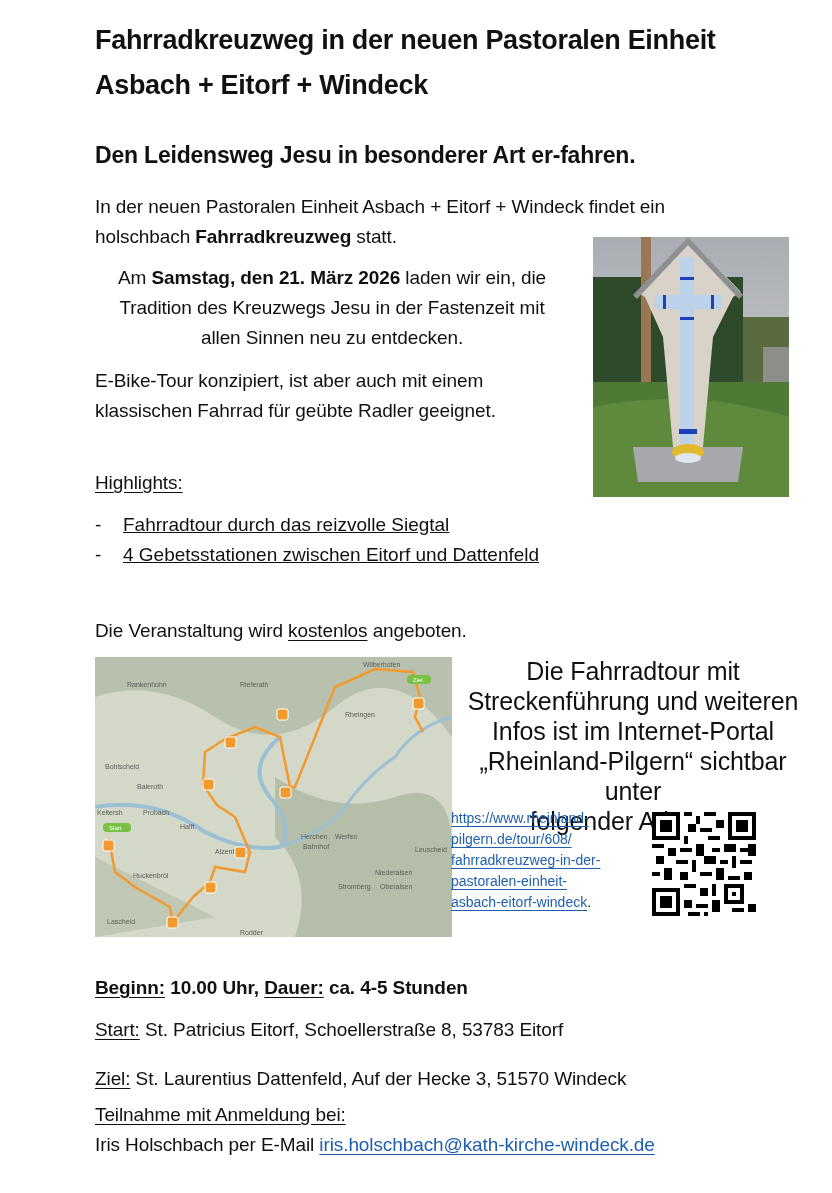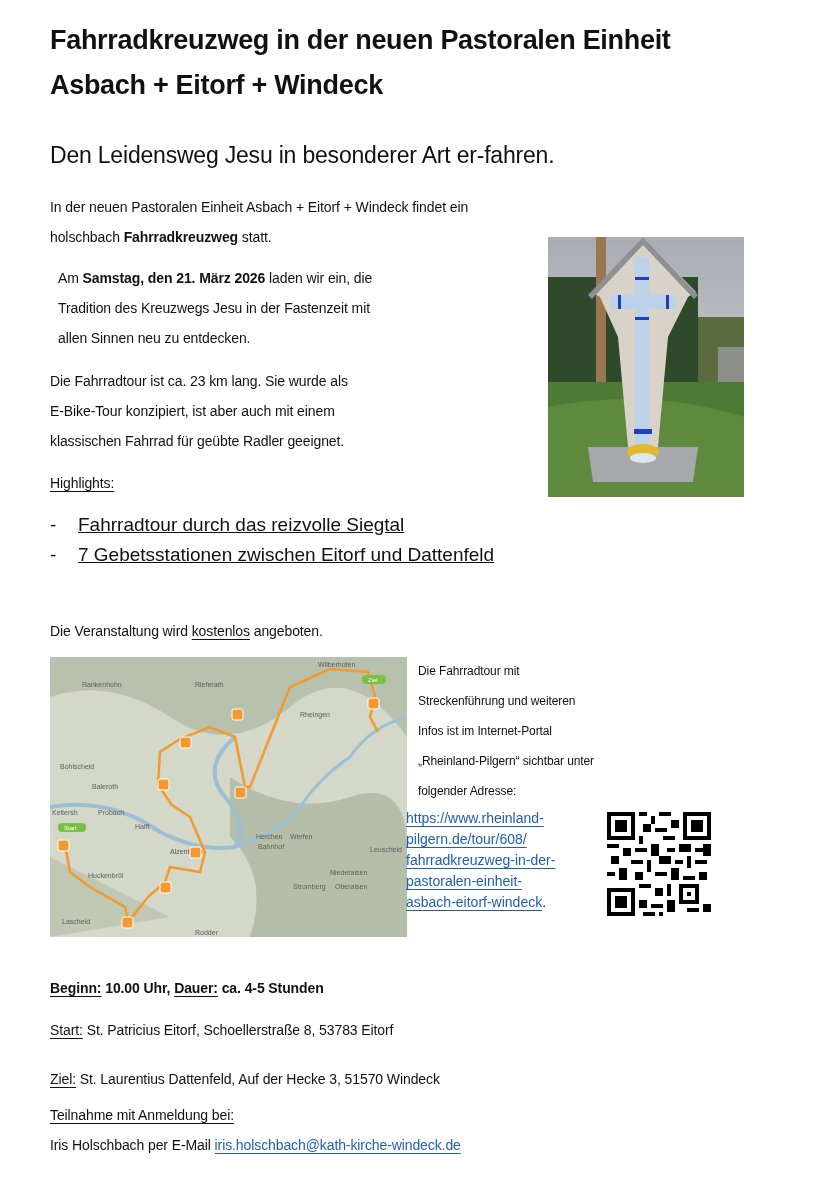--- a/index.html
+++ b/index.html
@@ -1,21 +1,21 @@
 <!DOCTYPE html>
 <html><head>
 <meta charset="utf-8">
 <style>
   html, body { margin:0; padding:0; background:#fff; }
   body { width:832px; height:1193px; position:relative; overflow:hidden;
          font-family:"Liberation Sans", "DejaVu Sans", sans-serif; color:#111; }
-  .abs { position:absolute; }
+  .abs { position:absolute;margin-left:45px; }
   .h1 { left:50px; top:18px; font-size:27px; font-weight:bold; line-height:45px; letter-spacing:-0.3px; }
-  .h2 { left:50px; top:142px; font-size:23px; font-weight:normal; letter-spacing:-0.2px; }
-  .p { font-size:14px; line-height:30px; letter-spacing:-0.1px; }
+  .h2 { left:50px; top:142px; font-size:23px; font-weight:bold; letter-spacing:-0.2px; }
+  .p { font-size:19px; line-height:30px; letter-spacing:-0.1px; }
   .u { text-decoration:underline; text-underline-offset:3px; }
   b { font-weight:bold; }
   .link { color:#1f5fb0; text-decoration:underline; text-underline-offset:3px; }
   .hl { left:50px; font-size:19px; line-height:30px;text-decoration:underline; }
   .hl .dash { display:inline-block; width:28px; }
   .photo { left:548px; top:237px; width:196px; height:260px; overflow:hidden; background:#b8bcc2; }
   .map { left:50px; top:657px; width:357px; height:280px; overflow:hidden; background:#c9cfbf; }
   .qr { left:607px; top:812px; width:104px; height:104px; background:#fff; }
   .url { left:406px; top:808px; font-size:14px; line-height:21px; }
 </style>
@@ -27,28 +27,27 @@
   <div>Asbach + Eitorf + Windeck</div>
 </div>
 
 <div class="abs h2">Den Leidensweg Jesu in besonderer Art er-fahren.</div>
 
 <div class="abs p" style="left:50px; top:192px; width:680px;">
   <div>In der neuen Pastoralen Einheit Asbach + Eitorf + Windeck findet ein</div>
   <div><span>holschbach </span><b>Fahrradkreuzweg</b><span> statt.</span></div>
 </div>
 
-<div class="abs p" style="left:58px; top:263px; width:490px;">
+<div class="abs p" style="left:42px; top:263px; width:490px;text-align:center;">
   <div><span>Am </span><b>Samstag, den 21. März 2026</b><span> laden wir ein, die</span></div>
   <div>Tradition des Kreuzwegs Jesu in der Fastenzeit mit</div>
   <div>allen Sinnen neu zu entdecken.</div>
 </div>
 
 <div class="abs p" style="left:50px; top:366px; width:490px;">
-  <div>Die Fahrradtour ist ca. 23 km lang. Sie wurde als</div>
   <div>E-Bike-Tour konzipiert, ist aber auch mit einem</div>
   <div>klassischen Fahrrad für geübte Radler geeignet.</div>
 </div>
 
 <div class="abs photo">
   <svg width="196" height="260" viewBox="0 0 196 260">
     <defs>
       <linearGradient id="sky" x1="0" y1="0" x2="0" y2="1">
         <stop offset="0" stop-color="#a9acb2"></stop>
           <stop offset="1" stop-color="#d6d8dc"></stop>
@@ -72,21 +71,21 @@
     <rect x="86" y="192" width="18" height="5" fill="#1e3fb5"></rect>
     <path d="M40 210 L150 210 L145 245 L45 245 Z" fill="#a6a8ab"></path>
     <ellipse cx="95" cy="215" rx="16" ry="8" fill="#e2b92d"></ellipse>
     <ellipse cx="95" cy="221" rx="13" ry="5" fill="#dfe6ee"></ellipse>
   </svg>
 </div>
 
 <div class="abs p u" style="left:50px; top:468px;text-align:center;">Highlights:</div>
 <div class="abs hl" style="top:510px;">
   <div><span class="dash">-</span><span>Fahrradtour durch das reizvolle Siegtal</span></div>
-  <div><span class="dash">-</span><span>7 Gebetsstationen zwischen Eitorf und Dattenfeld</span></div>
+  <div><span class="dash">-</span><span>4 Gebetsstationen zwischen Eitorf und Dattenfeld</span></div>
 </div>
 
 <div class="abs p" style="left:50px; top:616px;"><span>Die Veranstaltung wird </span><span class="u">kostenlos</span><span> angeboten.</span></div>
 
 <div class="abs map">
   <svg width="357" height="280" viewBox="0 0 357 280">
     <rect width="357" height="280" fill="#d3d8c8"></rect>
     <path d="M0 40 Q60 20 120 60 T240 50 T357 80 L357 0 L0 0 Z" fill="#b8c1ad"></path>
     <path d="M180 120 Q240 160 300 140 T357 200 L357 280 L200 280 Q220 220 180 180 Z" fill="#b4bea9"></path>
     <path d="M0 200 Q60 230 120 260 L0 280 Z" fill="#c0c8b4"></path>
@@ -126,21 +125,21 @@
       <rect x="130" y="80" width="11" height="11" rx="2"></rect>
       <rect x="182" y="52" width="11" height="11" rx="2"></rect>
       <rect x="140" y="190" width="11" height="11" rx="2"></rect>
       <rect x="72" y="260" width="11" height="11" rx="2"></rect>
       <rect x="110" y="225" width="11" height="11" rx="2"></rect>
       <rect x="318" y="41" width="11" height="11" rx="2"></rect>
     </g>
   </svg>
 </div>
 
-<div class="abs p" style="left:418px; top:656px; width:340px; font-size:12px; line-height:30px;">
+<div class="abs p" style="left:418px; top:656px; width:340px; font-size:25px; line-height:30px;text-align:center;">
   <div>Die Fahrradtour mit</div>
   <div>Streckenführung und weiteren</div>
   <div>Infos ist im Internet-Portal</div>
   <div>„Rheinland-Pilgern“ sichtbar unter</div>
   <div>folgender Adresse:</div>
 </div>
 
 <div class="abs url">
   <a class="link">
     <span>https://www.rheinland-</span><br>

